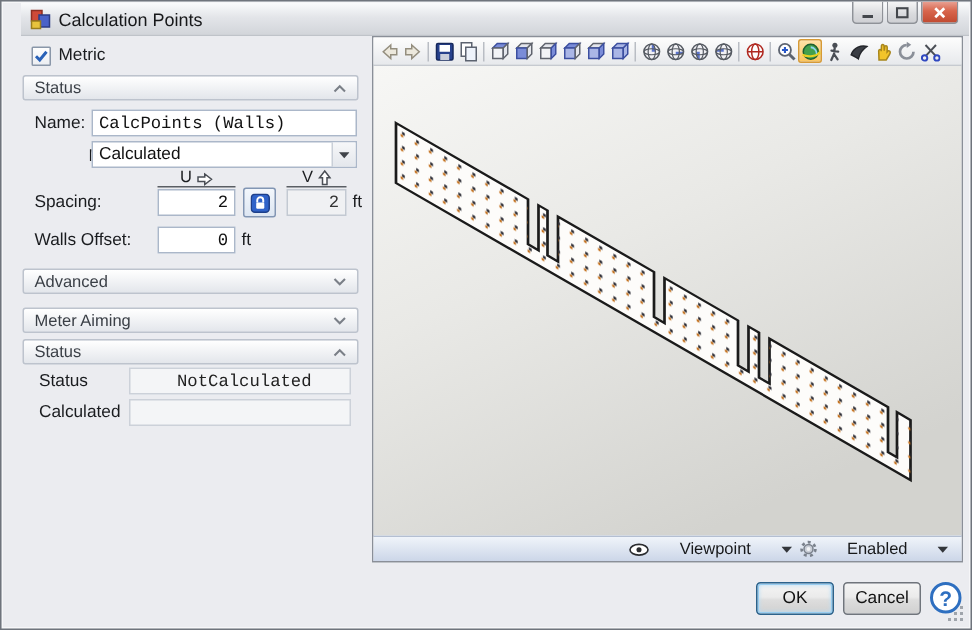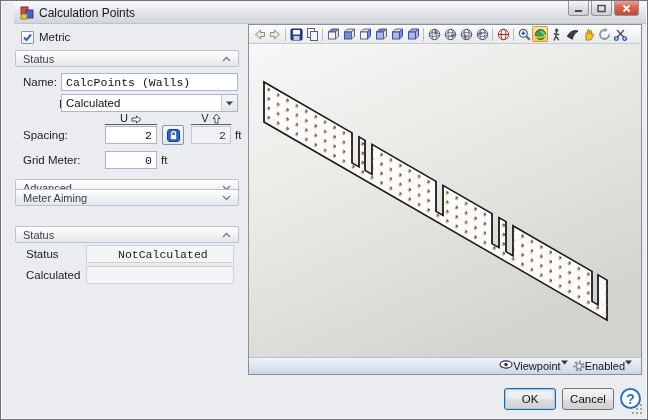--- a/index.html
+++ b/index.html
@@ -45,21 +45,21 @@
     display:flex; align-items:center; padding:0 2px;}
   .tbtn{ width:16px; height:16px; display:flex; align-items:center; justify-content:center;
     border:1px solid transparent; border-radius:2px; flex:0 0 auto;}
   .tbtn.selected{ background:linear-gradient(#ffe2a9,#fcc65e); border-color:#d69a36;}
   .tsep{ width:1px; height:13px; background:#b9bdc4; margin:0 2px; flex:0 0 auto;}
   .vcanvas{ position:absolute; left:0; top:19px; width:392px; height:313px;}
   .vbottom{ position:absolute; left:0; bottom:0; right:0; height:17px;
     background:linear-gradient(#f0f4fa,#ccd6e8); border-top:1px solid #b4bfd2;
     display:flex; align-items:center; justify-content:flex-end; gap:5px; padding-right:9px;
     font-size:11px; color:#17181a;}
-  .vbtn{ display:flex; gap:0; cursor:default;}
+  .vbtn{ display:flex; align-items:center; gap:20px; cursor:default;}
   
   .btn{ position:absolute; height:22px; width:52px; font-family:"Liberation Sans",sans-serif;
     font-size:11.5px; color:#111; border:1px solid #70757c; border-radius:3px;
     background:linear-gradient(#f4f4f4,#ebebeb 45%,#dddddd 55%,#d0d0d0);}
   .btn.default{ border-color:#2c628b; box-shadow: inset 0 0 0 1px #98cdf0, inset 0 0 3px 1px #b9ddf5;}
   .helpbtn{ position:absolute; width:21px; height:21px; border:2px solid #2e6fc0; border-radius:50%;
     background:#fff; display:flex; align-items:center; justify-content:center;
     font-size:14px; font-weight:bold; color:#2e6fc0;}
   .grip{ position:absolute; right:3px; bottom:3px; width:12px; height:12px;}
   svg{ display:block;}
@@ -139,31 +139,31 @@
   <div class="lockbtn" style="left:161px;top:124px;">
     <svg width="13" height="13">
       <rect x="0.5" y="0.5" width="12" height="12" rx="2.5" fill="#2f62c8" stroke="#1d3f8a"></rect>
       <path d="M4.5,6 V4.5 A2,2 0 0 1 8.5,4.5 V6" fill="none" stroke="#fff" stroke-width="1.3"></path>
       <rect x="3.8" y="6" width="5.4" height="4.2" rx="0.8" fill="#fff"></rect>
     </svg>
   </div>
   <input class="tin num dis" style="left: 190px; top: 125px; width: 40px;" value="2">
   <span class="lbl" style="left:234px;top:128px;">ft</span>
 
-  <span class="lbl" style="left:22px;top:153px;">Grid Meter:</span>
+  <span class="lbl" style="left:22px;top:153px;">Walls Offset:</span>
   <input class="tin num" style="left: 104px; top: 150px; width: 52px;" value="0">
   <span class="lbl" style="left:160px;top:153px;">ft</span>
 
   <div class="hdr" style="top:178px;">
     <span>Advanced</span>
     <svg width="9" height="6">
         <polyline points="1,1 4.5,4.5 8,1" fill="none" stroke="#7a7f87" stroke-width="1.4"></polyline>
       </svg>
   </div>
-  <div class="hdr" style="top:188px;align-items:center;">
+  <div class="hdr" style="top:204px;align-items:center;">
     <span>Meter Aiming</span>
     <svg width="9" height="6">
         <polyline points="1,1 4.5,4.5 8,1" fill="none" stroke="#7a7f87" stroke-width="1.4"></polyline>
       </svg>
   </div>
   <div class="hdr" style="top:225px;">
     <span>Status</span>
     <svg width="9" height="6">
         <polyline points="1,5 4.5,1.5 8,5" fill="none" stroke="#7a7f87" stroke-width="1.4"></polyline>
       </svg>

